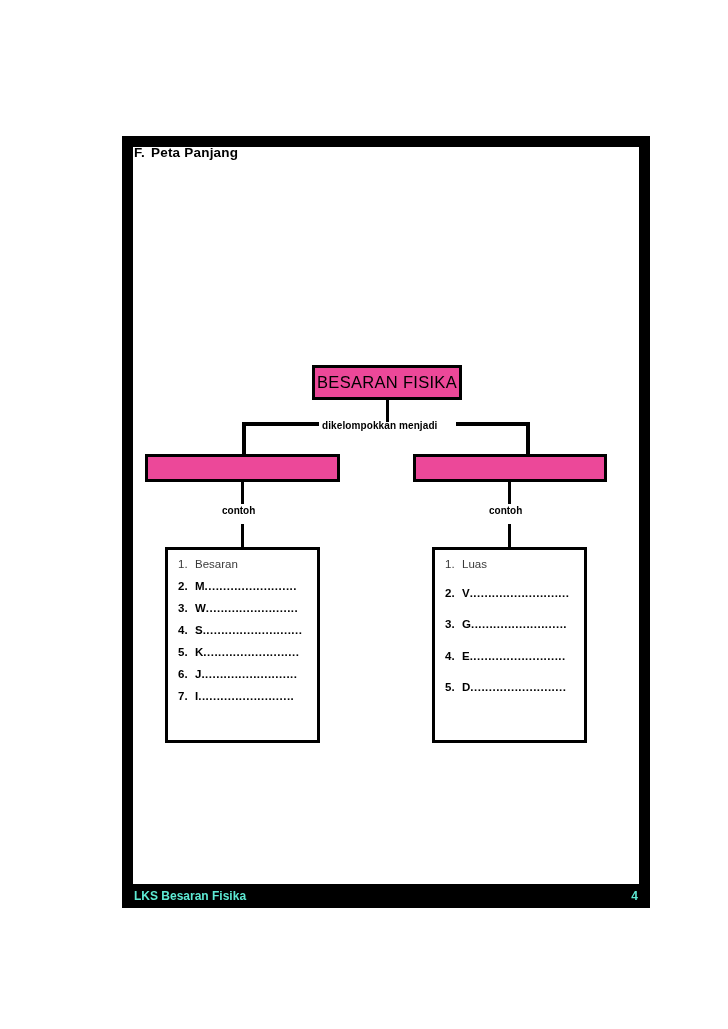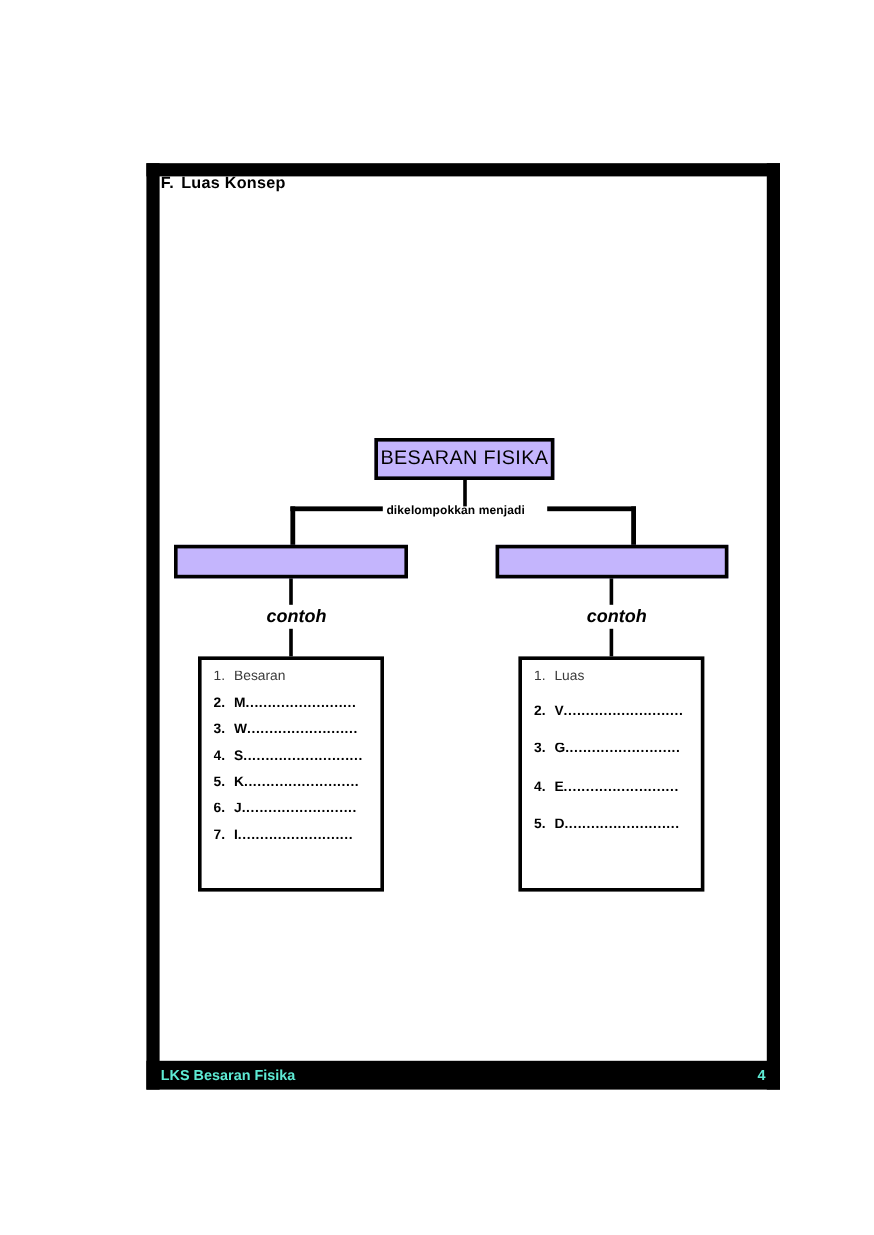--- a/index.html
+++ b/index.html
@@ -12,35 +12,35 @@
         border-right:11px solid #000;box-sizing:border-box;background:#fff;}
 
   
   #section-heading{position:absolute;left:134px;top:145px;
         font-size:13.5px;font-weight:bold;letter-spacing:.2px;}
   #section-heading .ltr{display:inline-block;width:17px;}
 
   
   #map{position:absolute;left:122px;top:136px;width:528px;height:772px;}
 
-  .node{position:absolute;box-sizing:border-box;background:#c4b5fd;
+  .node{position:absolute;box-sizing:border-box;background:#ec4899;
         border:3px solid #000;}
   #root-node{left:190px;top:229px;width:150px;height:35px;
         display:flex;align-items:center;justify-content:center;
         font-size:16.5px;letter-spacing:.3px;}
 
   .rel-label{position:absolute;font-size:10px;font-weight:bold;
         letter-spacing:.1px;white-space:nowrap;}
   #rel-grouped{left:200px;top:284px;}
 
   .empty-node{height:28px;}
   #node-left{left:23px;top:318px;width:195px;}
   #node-right{left:291px;top:318px;width:194px;}
 
-  .contoh-label{position:absolute;font-size:15px;font-weight:bold;font-style:italic;}
+  .contoh-label{position:absolute;font-size:10px;font-weight:bold;}
   #contoh-left{left:100px;top:369px;}
   #contoh-right{left:367px;top:369px;}
 
   
   .list-node{position:absolute;box-sizing:border-box;background:#fff;
         border:3px solid #000;padding:9px 8px 9px 10px;}
   #list-left{left:43px;top:411px;width:155px;height:196px;}
   #list-right{left:310px;top:411px;width:155px;height:196px;}
 
   .li{display:flex;align-items:baseline;font-size:11.5px;line-height:1;
@@ -60,21 +60,21 @@
         background:#000;color:#5eead4;display:flex;align-items:center;
         justify-content:space-between;padding:0 12px;box-sizing:border-box;
         font-size:12px;font-weight:bold;}
 </style>
 </head>
 <body>
 
 <div id="page"></div>
 
 <div id="section-heading">
-  <span class="ltr">F.</span><span>Luas Konsep</span>
+  <span class="ltr">F.</span><span>Peta Panjang</span>
 </div>
 
 <div id="map">
 
   <div id="root-node" class="node">
     <span>BESARAN FISIKA</span>
   </div>
 
   <div class="ln" style="left:264px;top:264px;width:3px;height:22px;"></div>
 

